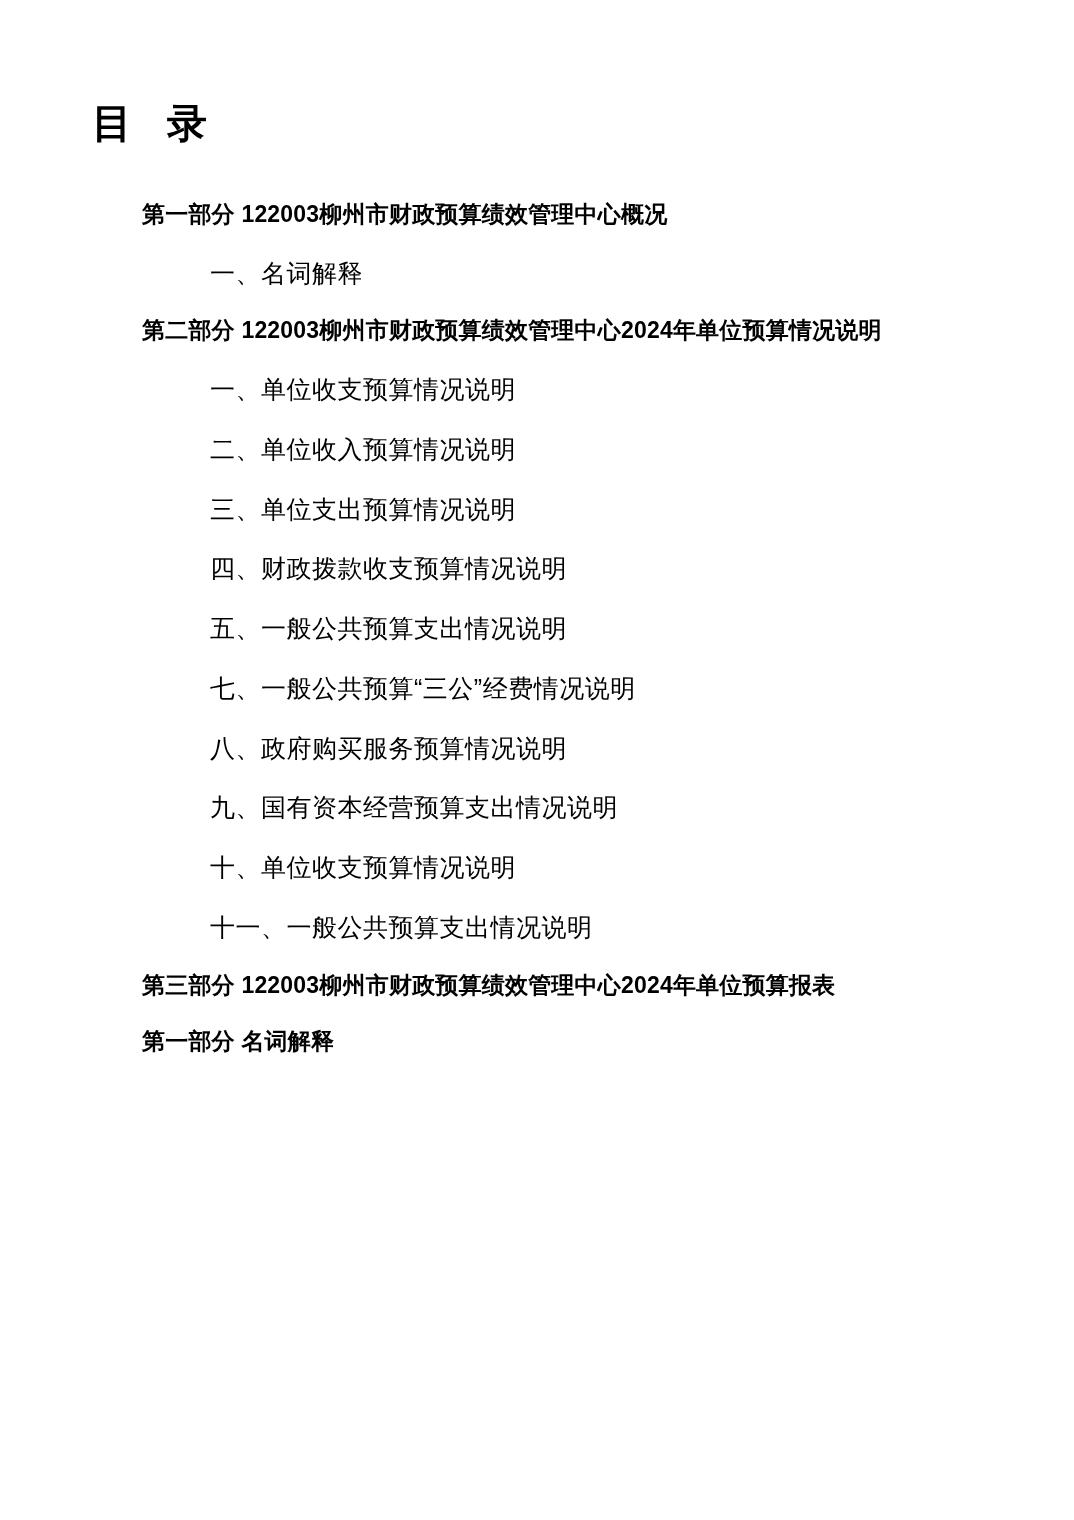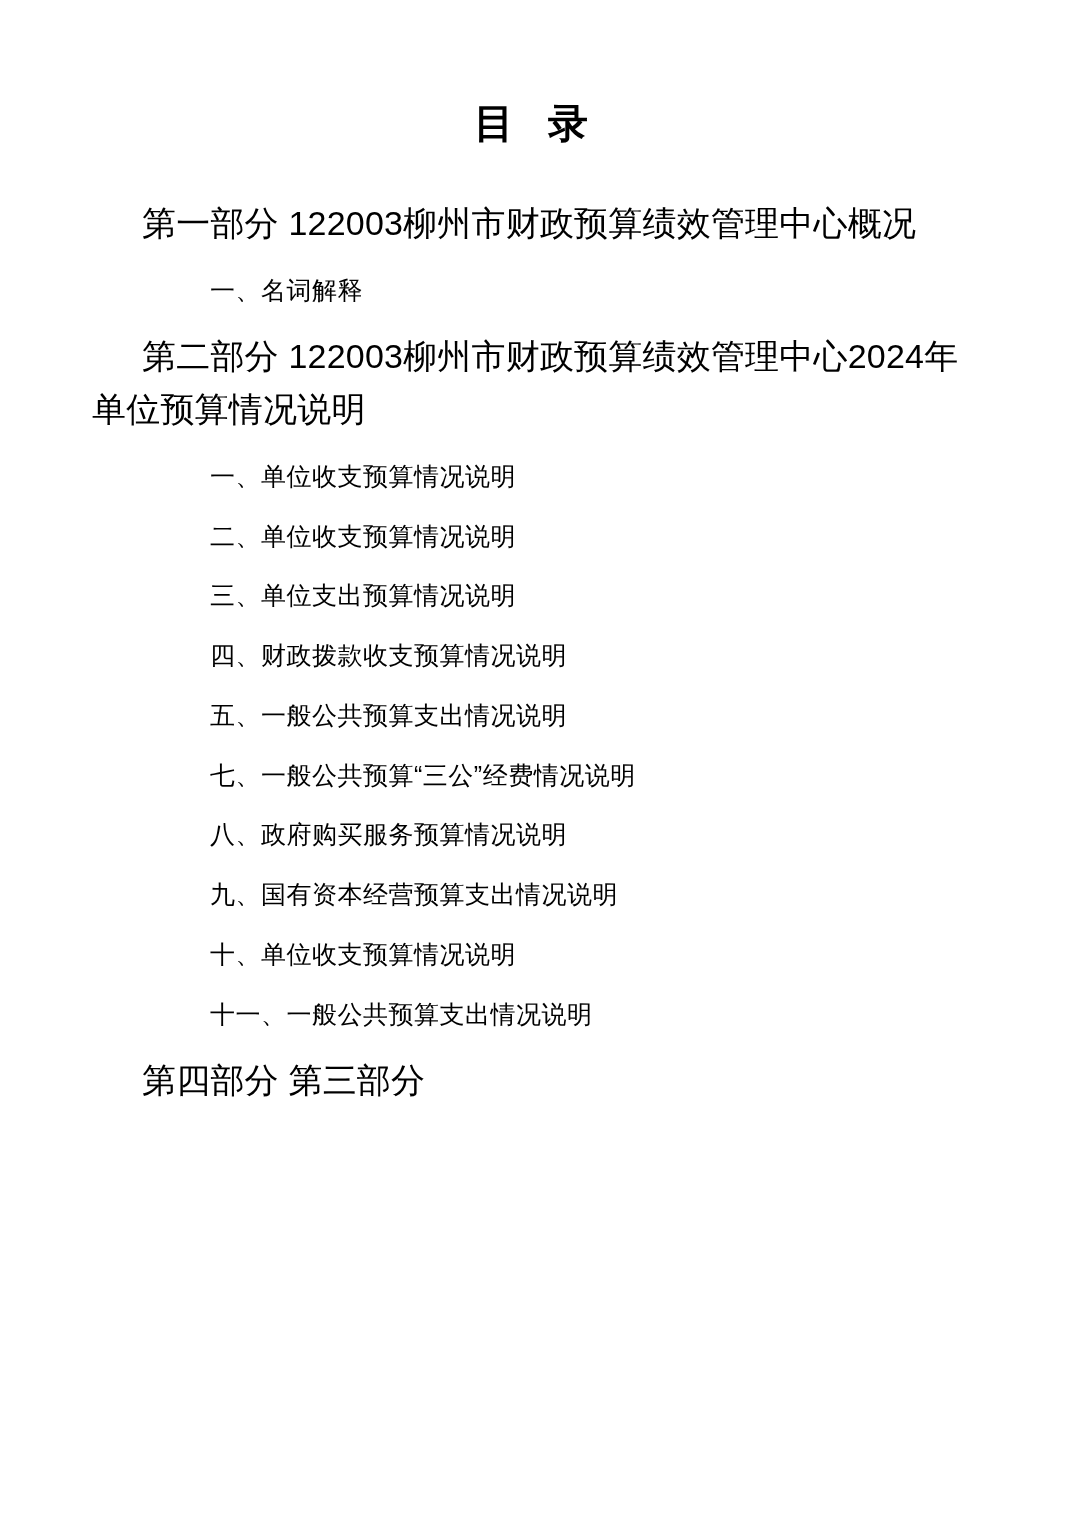--- a/index.html
+++ b/index.html
@@ -15,43 +15,42 @@
     overflow: hidden;
   }
   .page {
     position: relative;
     width: 1074px;
     height: 1520px;
     box-sizing: border-box;
     padding: 0 92px;
   }
   .doc-title {
-    text-align: center;
     font-size: 40px;
     font-weight: bold;
     letter-spacing: 12px;
     margin-top: 96px;
     margin-bottom: 46px;
-    font-family: Liberation Serif, serif;
+    font-family: Liberation Sans, sans-serif;
   }
   .toc {
     margin: 0;
     padding: 0;
     list-style: none;
   }
   .entry {
     font-size: 25px;
     line-height: 1.55;
     margin-bottom: 19px;
     word-break: break-word;
   }
   .level-1 {
-    font-weight: normal;
+    font-weight: bold;
     text-indent: 50px;
-    font-size: 34px;
+    font-size: 23px;
     letter-spacing: 0.2px;
     margin-bottom: 21px;
   }
   .level-2 {
     font-weight: normal;
     text-indent: 118px;
     letter-spacing: 0.5px;
     margin-bottom: 21px;
   }
   .level-1.tight {
@@ -65,26 +64,27 @@
 
   <div class="doc-title">目  录</div>
 
   <div class="toc">
 
     <div class="entry level-1">第一部分  122003柳州市财政预算绩效管理中心概况</div>
     <div class="entry level-2">一、名词解释</div>
 
     <div class="entry level-1">第二部分  122003柳州市财政预算绩效管理中心2024年单位预算情况说明</div>
     <div class="entry level-2">一、单位收支预算情况说明</div>
-    <div class="entry level-2">二、单位收支预算情况说明</div>
+    <div class="entry level-2">二、单位收入预算情况说明</div>
     <div class="entry level-2">三、单位支出预算情况说明</div>
     <div class="entry level-2">四、财政拨款收支预算情况说明</div>
     <div class="entry level-2">五、一般公共预算支出情况说明</div>
     <div class="entry level-2">七、一般公共预算“三公”经费情况说明</div>
     <div class="entry level-2">八、政府购买服务预算情况说明</div>
     <div class="entry level-2">九、国有资本经营预算支出情况说明</div>
     <div class="entry level-2">十、单位收支预算情况说明</div>
     <div class="entry level-2">十一、一般公共预算支出情况说明</div>
 
-    <div class="entry level-1 tight">第四部分  第三部分</div>
+    <div class="entry level-1">第三部分  122003柳州市财政预算绩效管理中心2024年单位预算报表</div>
+    <div class="entry level-1 tight">第一部分  名词解释</div>
 
   </div>
 </div>
 
 </body></html>

